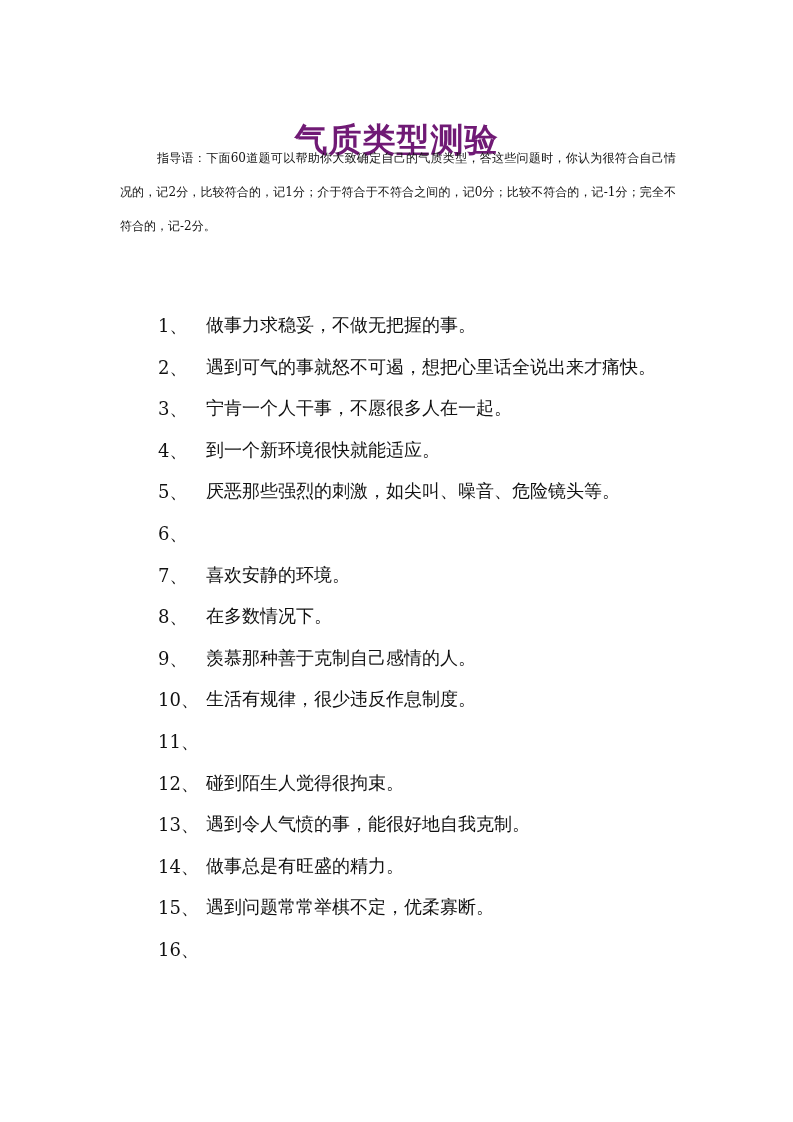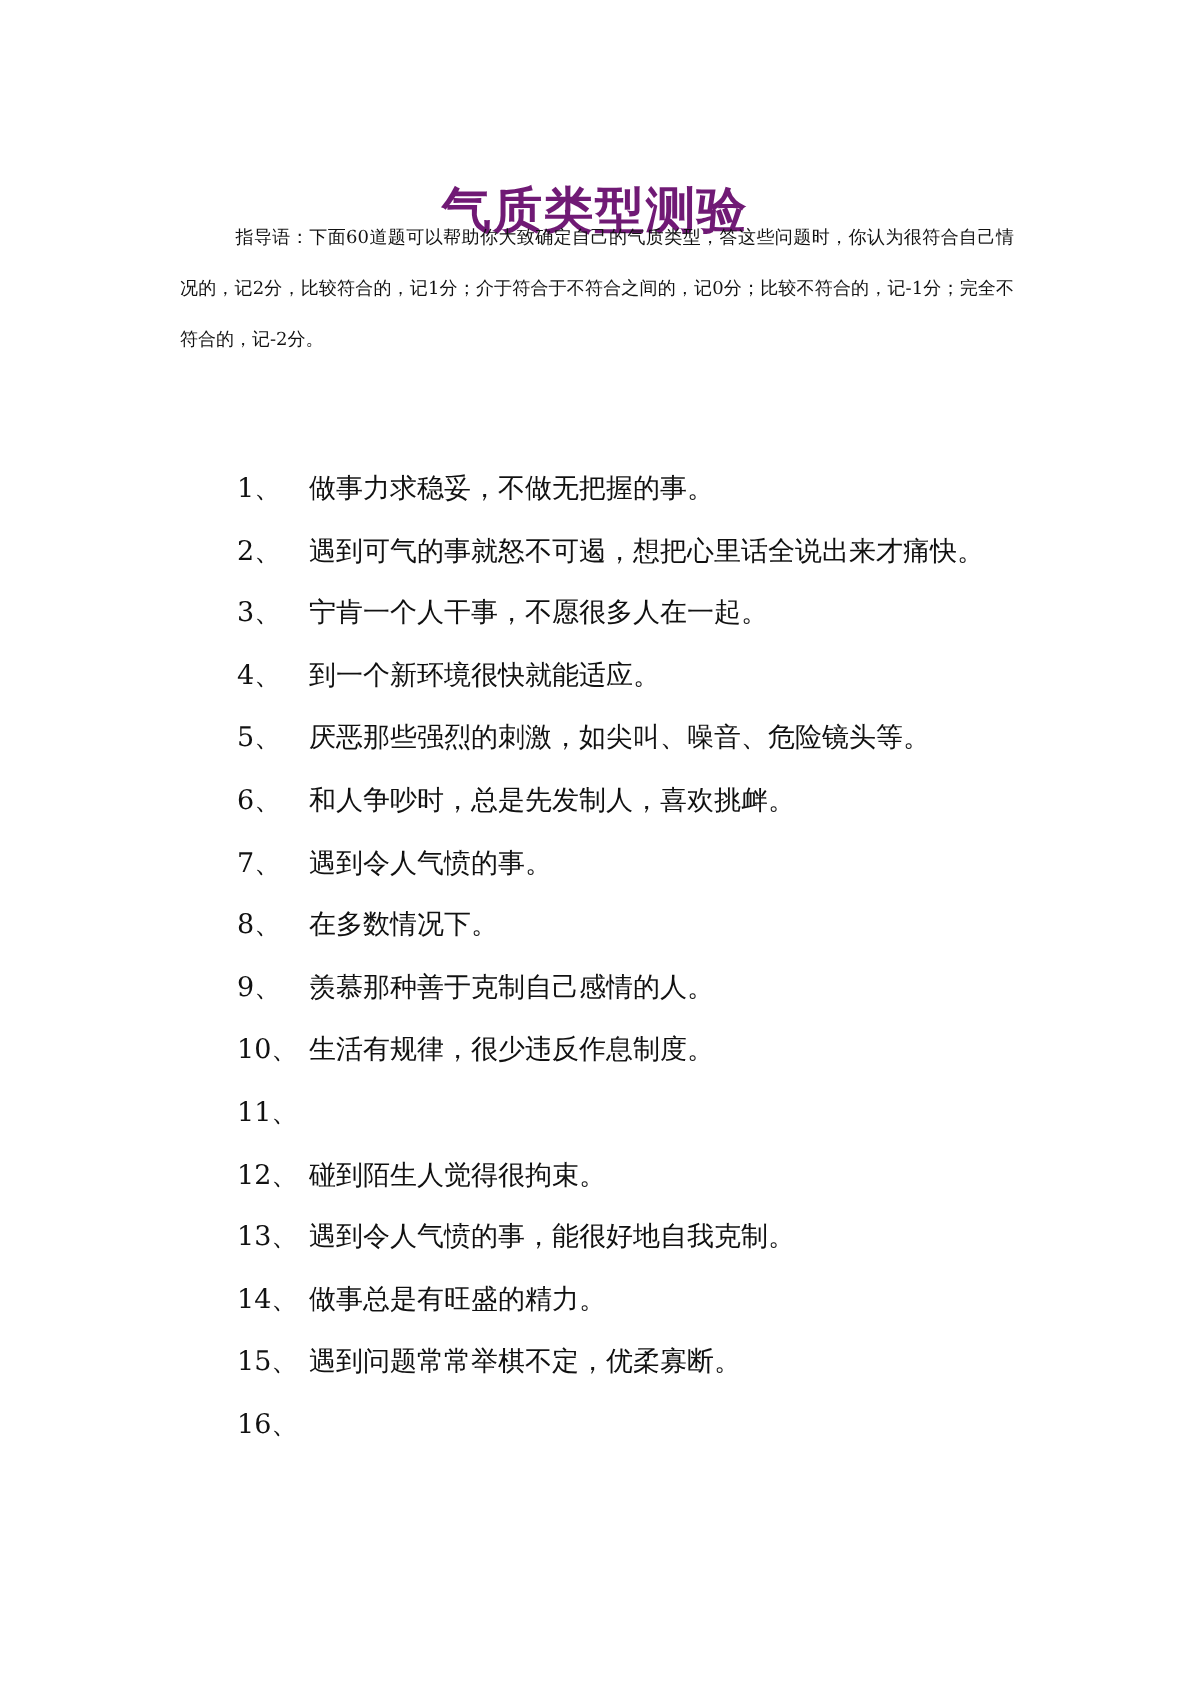--- a/index.html
+++ b/index.html
@@ -39,25 +39,24 @@
   <li class="item">
       <span class="num">4、</span>
       <span class="text">到一个新环境很快就能适应。</span>
     </li>
   <li class="item">
       <span class="num">5、</span>
       <span class="text">厌恶那些强烈的刺激，如尖叫、噪音、危险镜头等。</span>
     </li>
   <li class="item">
       <span class="num">6、</span>
-      <span class="text">和人争吵时，总是先发制人，喜欢挑衅。</span>
     </li>
   <li class="item">
       <span class="num">7、</span>
-      <span class="text">遇到令人气愤的事。</span>
+      <span class="text">喜欢安静的环境。</span>
     </li>
   <li class="item">
       <span class="num">8、</span>
       <span class="text">在多数情况下。</span>
     </li>
   <li class="item">
       <span class="num">9、</span>
       <span class="text">羡慕那种善于克制自己感情的人。</span>
     </li>
   <li class="item">

